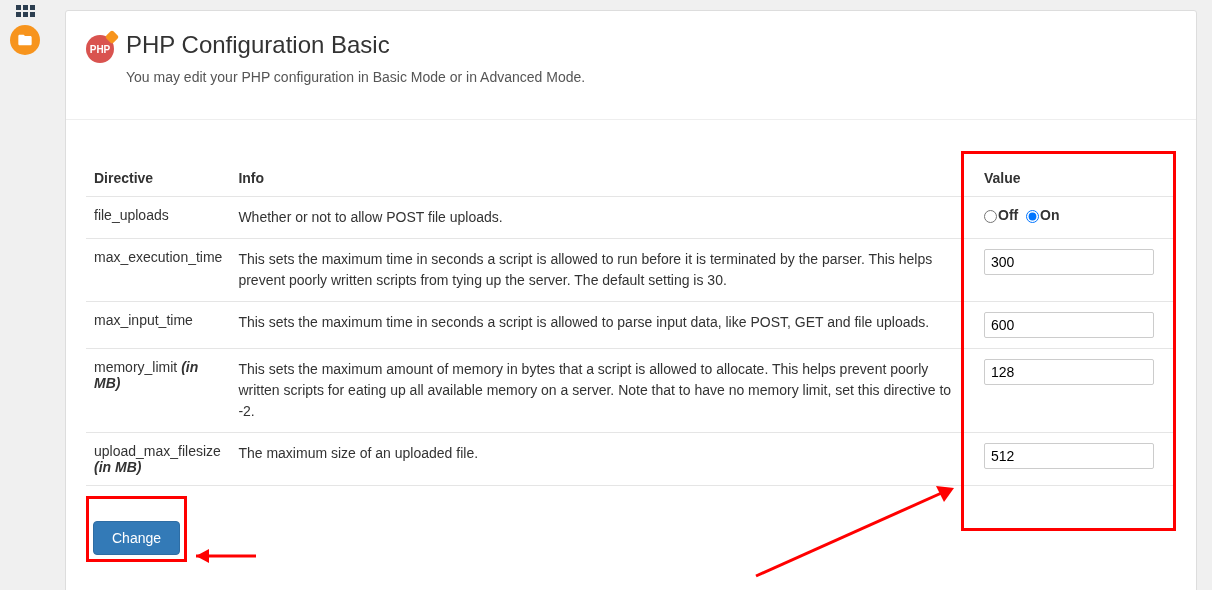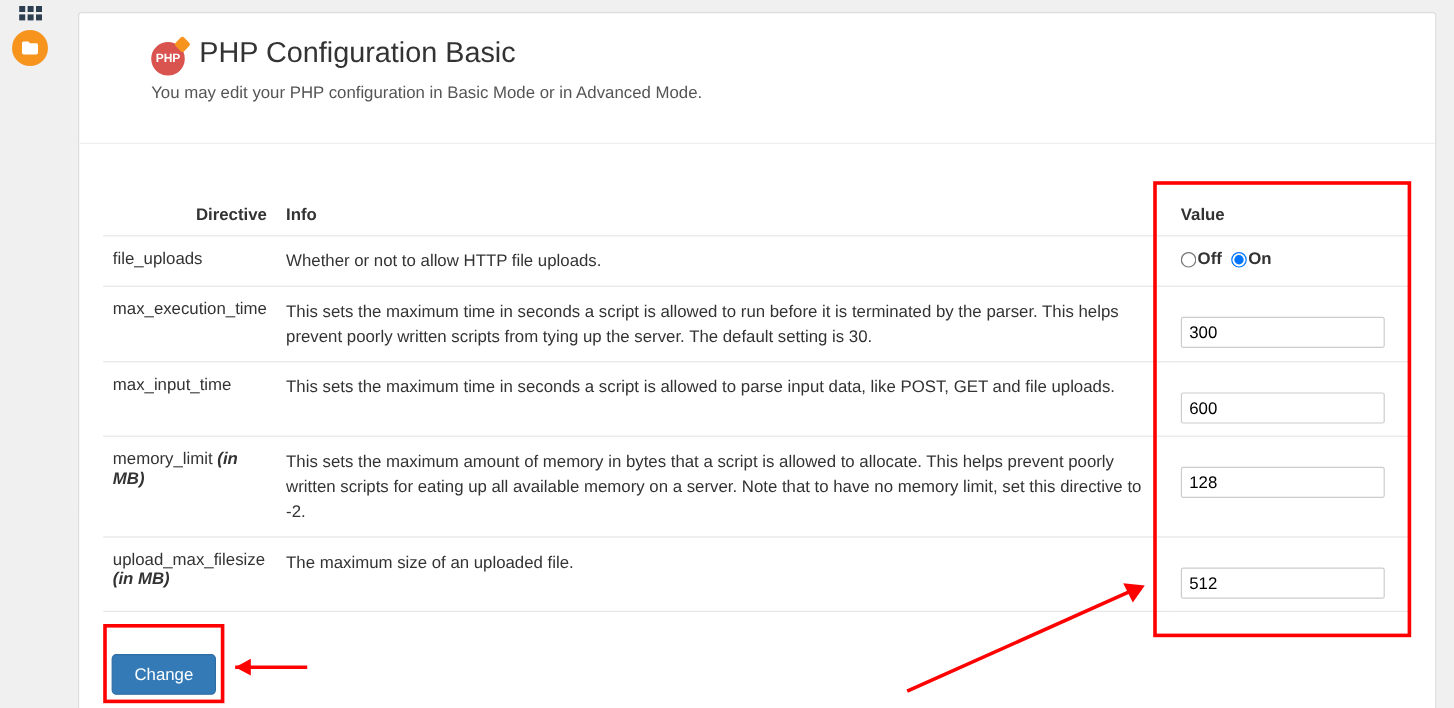--- a/index.html
+++ b/index.html
@@ -45,21 +45,20 @@
       border: 1px solid #ddd;
       border-radius: 3px;
       padding: 20px 20px 30px 20px;
       position: relative;
     }
     .header-row {
       display: flex;
       align-items: flex-start;
       gap: 12px;
       margin-bottom: 6px;
-      margin-left: 40px;
     }
     .php-icon {
       width: 28px; height: 28px;
       border-radius: 50%;
       background: #d9534f;
       color: #fff;
       font-size: 10px;
       font-weight: bold;
       display: flex; align-items: center; justify-content: center;
       position: relative;
@@ -97,32 +96,31 @@
       text-align: left;
       padding: 10px 8px;
       border-bottom: 1px solid #e5e5e5;
       vertical-align: top;
     }
     th {
       font-weight: 700;
       color: #333;
       font-size: 14px;
     }
-    th.col-dir { width: 140px; text-align: right; }
+    th.col-dir { width: 140px; }
     th.col-val { width: 200px; }
     td.dir { color: #333; }
     td.dir .unit { font-style: italic; font-weight: 700; }
     td.info { color: #333; line-height: 1.5; }
     input[type=text] {
       width: 170px;
       padding: 4px 6px;
       border: 1px solid #ccc;
       border-radius: 2px;
       font-size: 14px;
-      margin-top: 15px;
     }
     .radio-group label {
       font-weight: 700;
       margin-right: 4px;
     }
     .radio-group input { margin: 0 1px 0 0; vertical-align: middle; }
     .btn-change {
       margin-top: 18px;
       background: #337ab7;
       color: #fff;
@@ -186,21 +184,21 @@
         <thead>
           <tr>
             <th class="col-dir">Directive</th>
             <th>Info</th>
             <th class="col-val">Value</th>
           </tr>
         </thead>
         <tbody id="tbody">
             <tr>
               <td class="dir"><span>file_uploads</span></td>
-              <td class="info">Whether or not to allow HTTP file uploads.</td>
+              <td class="info">Whether or not to allow POST file uploads.</td>
               <td><span class="radio-group"><input type="radio" name="r0" style=""><label>Off</label> <input type="radio" name="r0" checked="" style=""><label>On</label></span></td>
             </tr>
             <tr>
               <td class="dir"><span>max_execution_time</span></td>
               <td class="info">This sets the maximum time in seconds a script is allowed to run before it is terminated by the parser. This helps prevent poorly written scripts from tying up the server. The default setting is 30.</td>
               <td><input type="text" value="300" style=""></td>
             </tr>
             <tr>
               <td class="dir"><span>max_input_time</span></td>
               <td class="info">This sets the maximum time in seconds a script is allowed to parse input data, like POST, GET and file uploads.</td>

